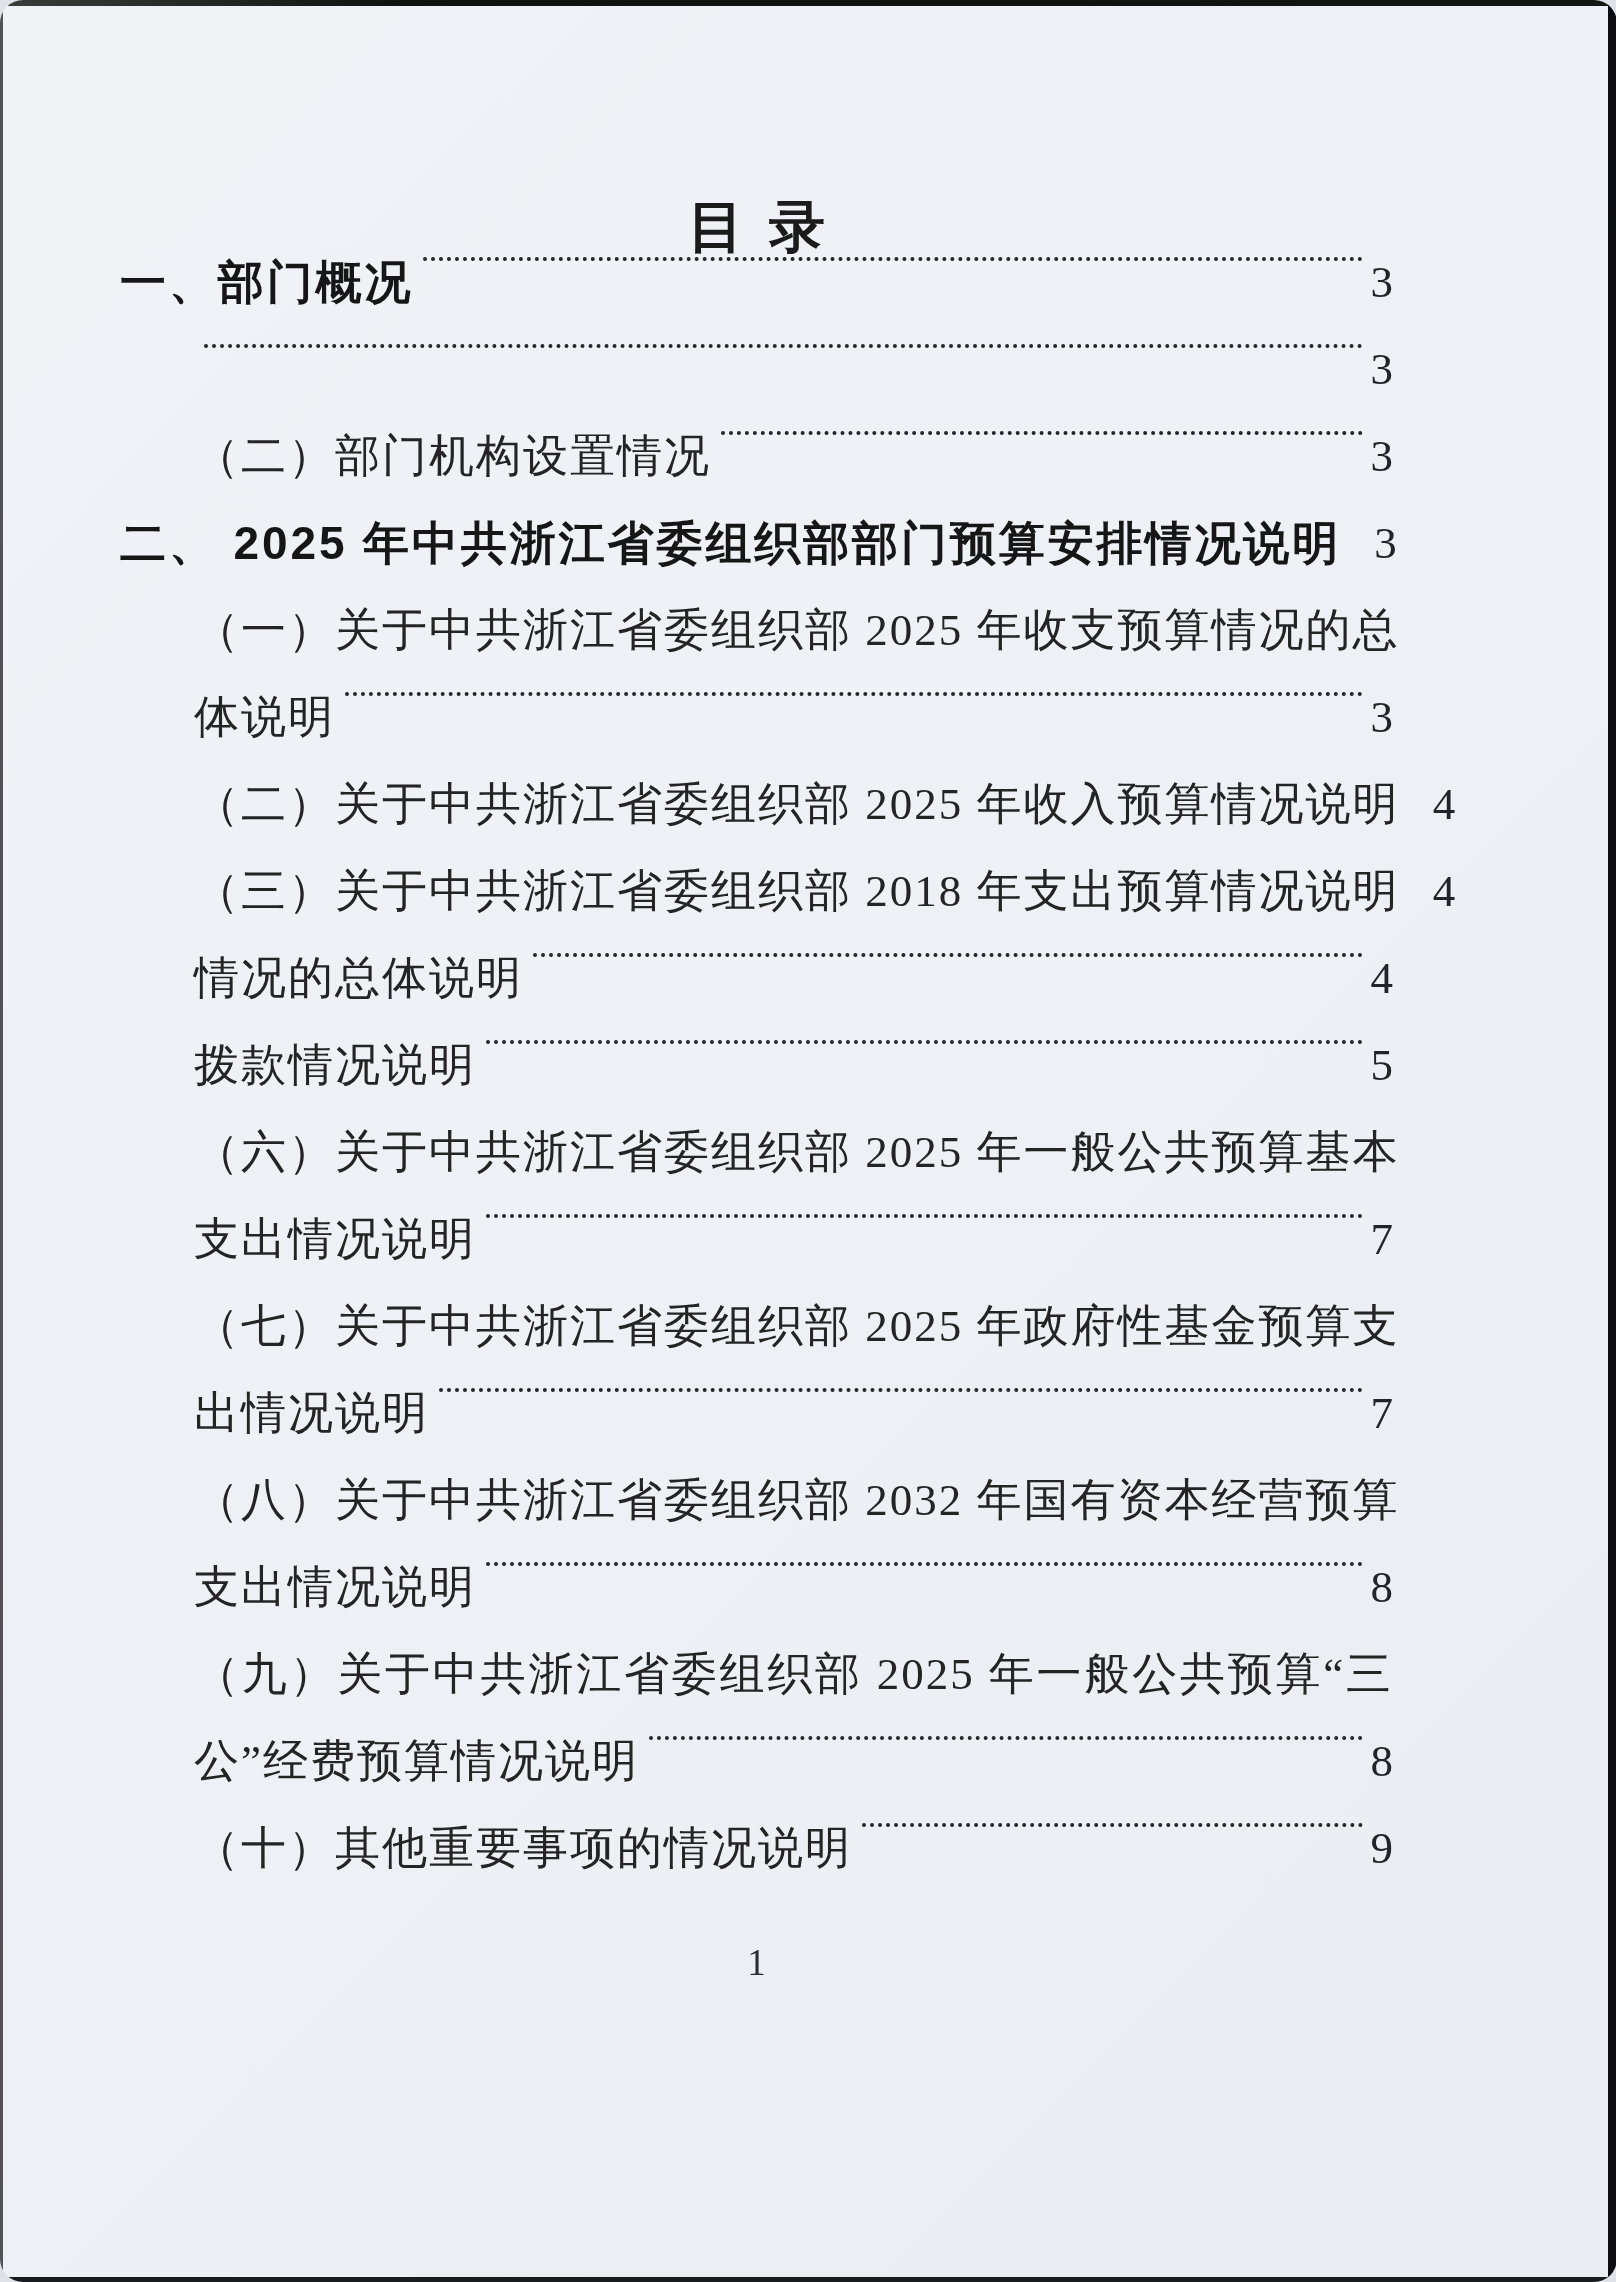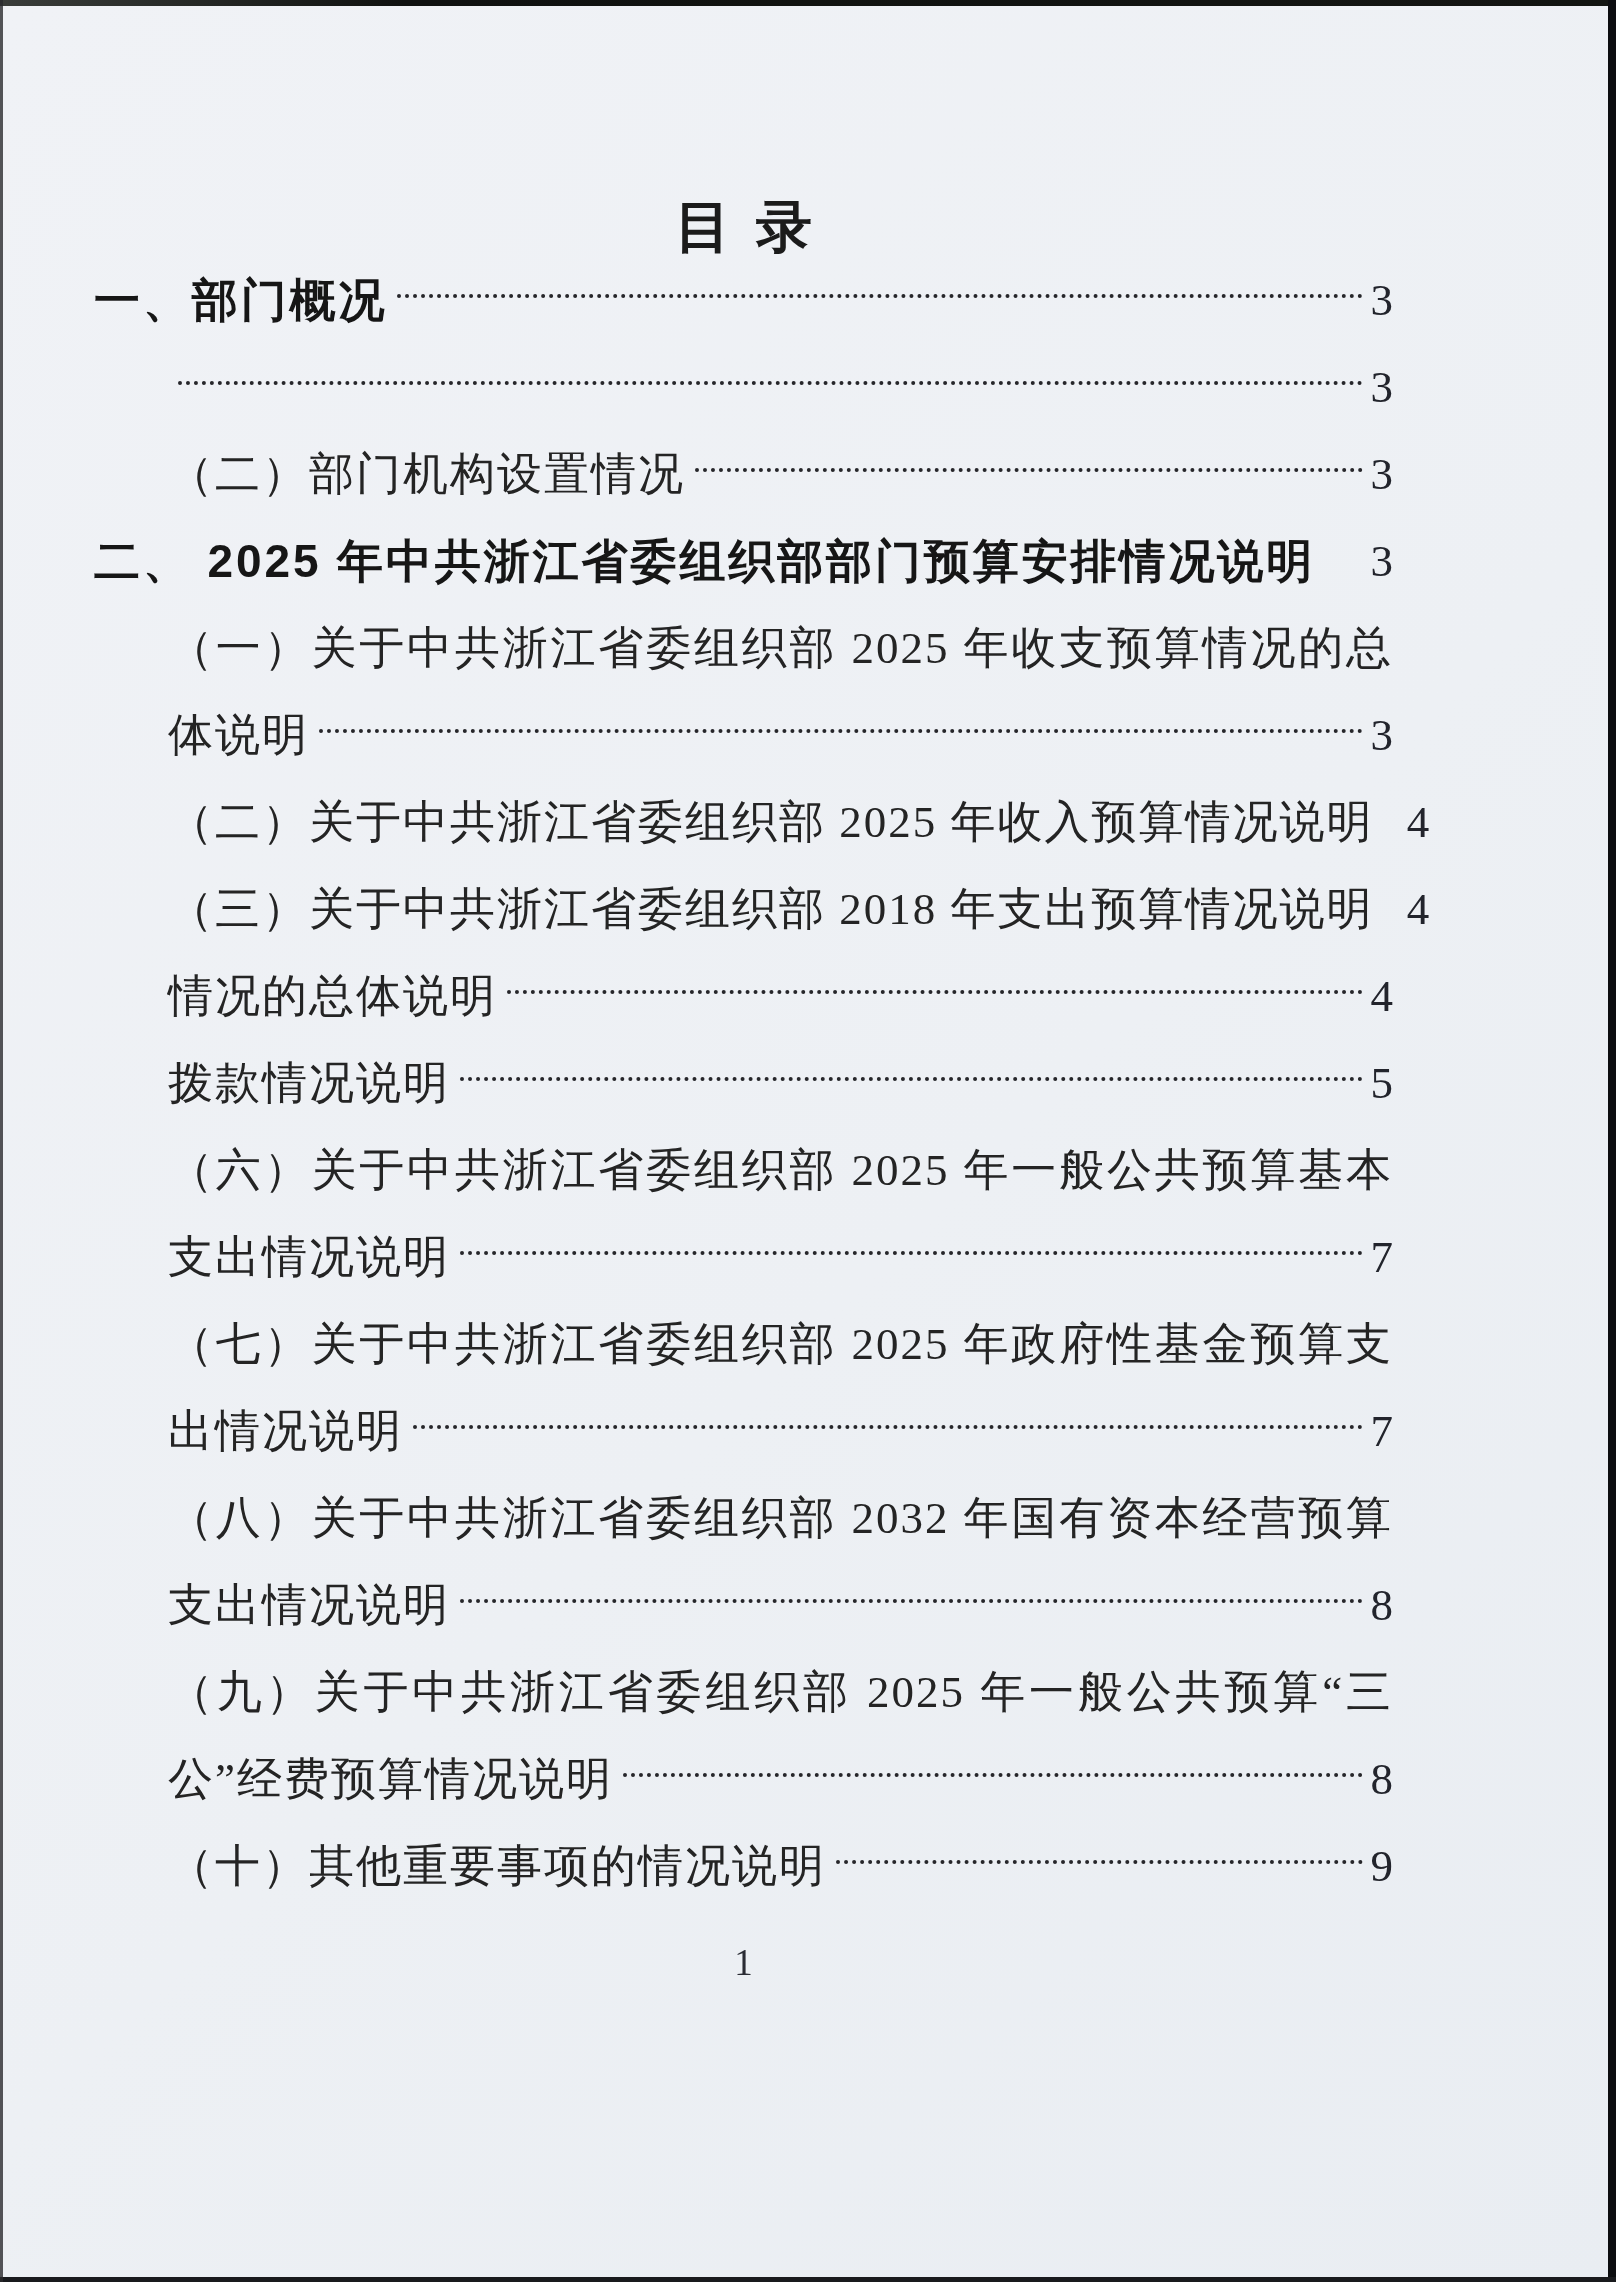--- a/index.html
+++ b/index.html
@@ -9,21 +9,22 @@
     font-family:"Liberation Serif", serif;
     -webkit-font-smoothing:antialiased;
   }
   .page{
     position:relative;
     width:1617px;height:2282px;
     background:linear-gradient(135deg,#f0f2f6 0%,#edf0f4 55%,#e9edf2 100%);
     color:#1f1f1f;
     overflow:hidden;
     box-sizing:border-box;
-    padding:0 224px 0 94px;
+    padding:0 224px 0 120px;
+    border-radius:23px;
   }
   
   .edge{position:absolute;background:#15161a;}
   .edge.top{left:0;top:0;width:1617px;height:5.9px;background:linear-gradient(90deg,#3a3d3a,#101210 25%,#131512);}
   .edge.right{right:0;top:0;width:8.8px;height:2282px;background:#0c0d10;}
   .edge.bottom{left:0;bottom:0;width:1617px;height:4.9px;background:#191a1d;}
   .edge.left{left:0;top:0;width:2.9px;height:2282px;background:#2a2b2e;opacity:.8;}
 
   .doc-title{
     margin:197px 0 0 0;
@@ -32,21 +33,21 @@
     font-weight:700;
     font-size:56px;
     line-height:60px;
     letter-spacing:25px;
     text-indent:25px; 
     color:#1b1b1b;
   }
   .toc{margin-top:0;}
   .toc-row{
     display:flex;
-    align-items:center;
+    align-items:flex-start;
     height:87px;
     white-space:nowrap;
   }
   .toc-row .toc-text{
     font-size:45px;
     line-height:51px;
     letter-spacing:2px;
   }
   .toc-row.lvl1 .toc-text{
     font-family:"Liberation Sans", sans-serif;

